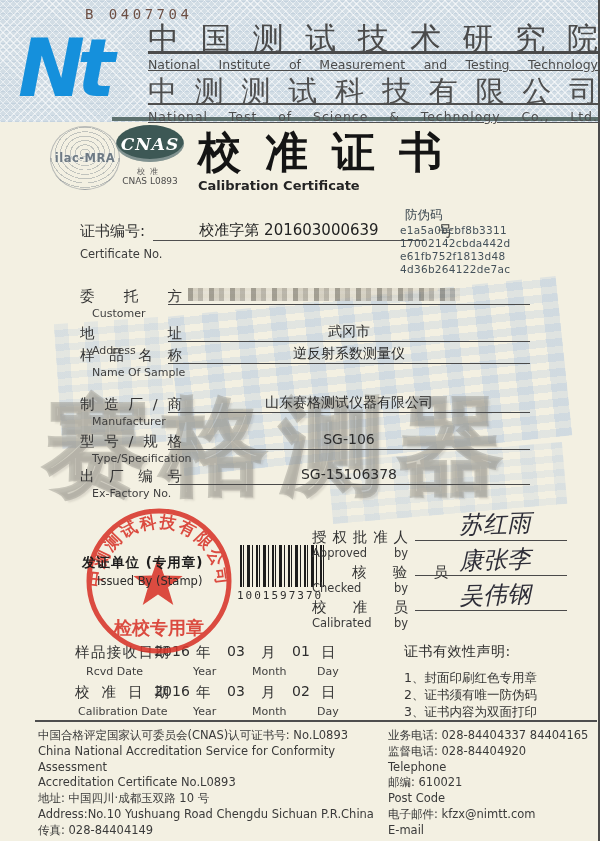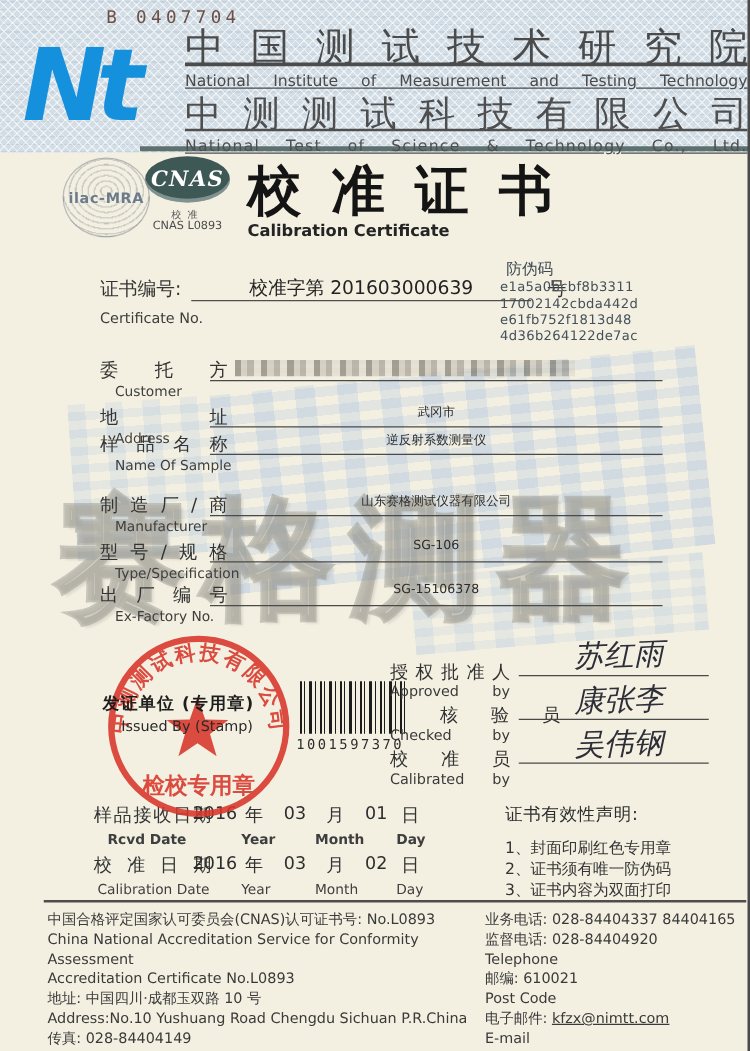--- a/index.html
+++ b/index.html
@@ -86,21 +86,21 @@
     color:rgba(160,158,148,.20); -webkit-text-stroke:3px rgba(148,146,138,.45);
     white-space:nowrap; z-index:2; pointer-events:none;
     text-shadow:3px 3px 2px rgba(120,118,110,.18);
   }
   
   .field{left:0; width:100%; height:36px; z-index:3;}
   .f0{top:284px;} .f1{top:321px;} .f2{top:343px;} .f3{top:392px;} .f4{top:429px;} .f5{top:464px;}
   .f-label{position:absolute; left:80px; top:3px; width:102px; font-size:14.5px; color:#333;
     text-align:justify; text-align-last:justify;}
   .f-line{position:absolute; left:168px; top:2px; width:362px; height:18px;
-    border-bottom:1px solid #4a4a4a; text-align:center; font-size:10px; color:#2c2c2c;}
+    border-bottom:1px solid #4a4a4a; text-align:center; font-size:14px; color:#2c2c2c;}
   .f-sub{position:absolute; left:92px; top:23px; font-size:11px; color:#3e3e3e;text-align:center;}
   .redact{position:absolute; left:20px; top:2px; width:272px; height:13px;
     background-image:
       repeating-linear-gradient(90deg, rgba(95,90,78,.55) 0 5px, rgba(175,168,152,.45) 5px 10px,
         rgba(128,122,110,.5) 10px 15px, rgba(205,198,182,.4) 15px 21px),
       repeating-linear-gradient(0deg, rgba(255,255,255,.3) 0 3px, transparent 3px 7px);}
   
   .stamp{left:84px; top:506px; opacity:.88; z-index:2;}
   .issuer-cn{left:82px; top:554px; font-size:13.5px; font-weight:bold; color:#1d1d1d;
     letter-spacing:1px; z-index:4;}
@@ -125,33 +125,33 @@
   .as0{top:546px;} .as1{top:581px;} .as2{top:616px;}
   .aln0{top:540px;} .aln1{top:575px;} .aln2{top:610px;}
   .an0{top:508px;} .an1{top:544px;} .an2{top:579px;}
   
   .d-label{left:75px; width:94px; font-size:14.5px; color:#333;
     text-align:justify; text-align-last:justify;}
   .d-sub{font-size:11px; color:#3e3e3e;}
   .d-val{width:44px; text-align:center; font-size:14px; color:#2e2e2e;}
   .d-unit{font-size:14.5px; color:#333;}
   .dr0{top:643px;} .dr1{top:683px;}
-  .ds0{top:665px;font-weight:bold;} .ds1{top:705px;}
+  .ds0{top:665px;} .ds1{top:705px;}
   .x-year{left:150px;} .x-ynit{left:196px;} .x-month{left:218px;} .x-mnit{left:261px;}
   .x-day{left:283px;} .x-dnit{left:321px;}
   .x-yen{left:193px;text-align:right;} .x-men{left:252px;} .x-den{left:317px;}
   .val-title{left:404px; top:643px; font-size:14px; color:#2e2e2e; letter-spacing:.5px;}
   .val-item{left:404px; font-size:12.5px; color:#343434;}
   .vi0{top:670px;} .vi1{top:687px;} .vi2{top:704px;}
   
   .foot-rule{left:35px; right:3px; top:720px; height:2px; background:#4e4e4e;}
   .fl{left:38px; width:350px; font-size:11.5px; line-height:15.8px; color:#3a3a3a;}
   .fr{left:388px; width:205px; font-size:11.5px; line-height:15.8px; color:#3a3a3a;}
   .fl-lines{top:728px;} .fr-lines{top:728px;}
-  .email-u{text-decoration:underline;}
+  .email-u{}
 </style>
 </head>
 <body>
 
 <div class="page">
 
   <div class="abs band"></div>
   <div class="abs band-rule"></div>
   <div class="abs edge-right"></div>
 

